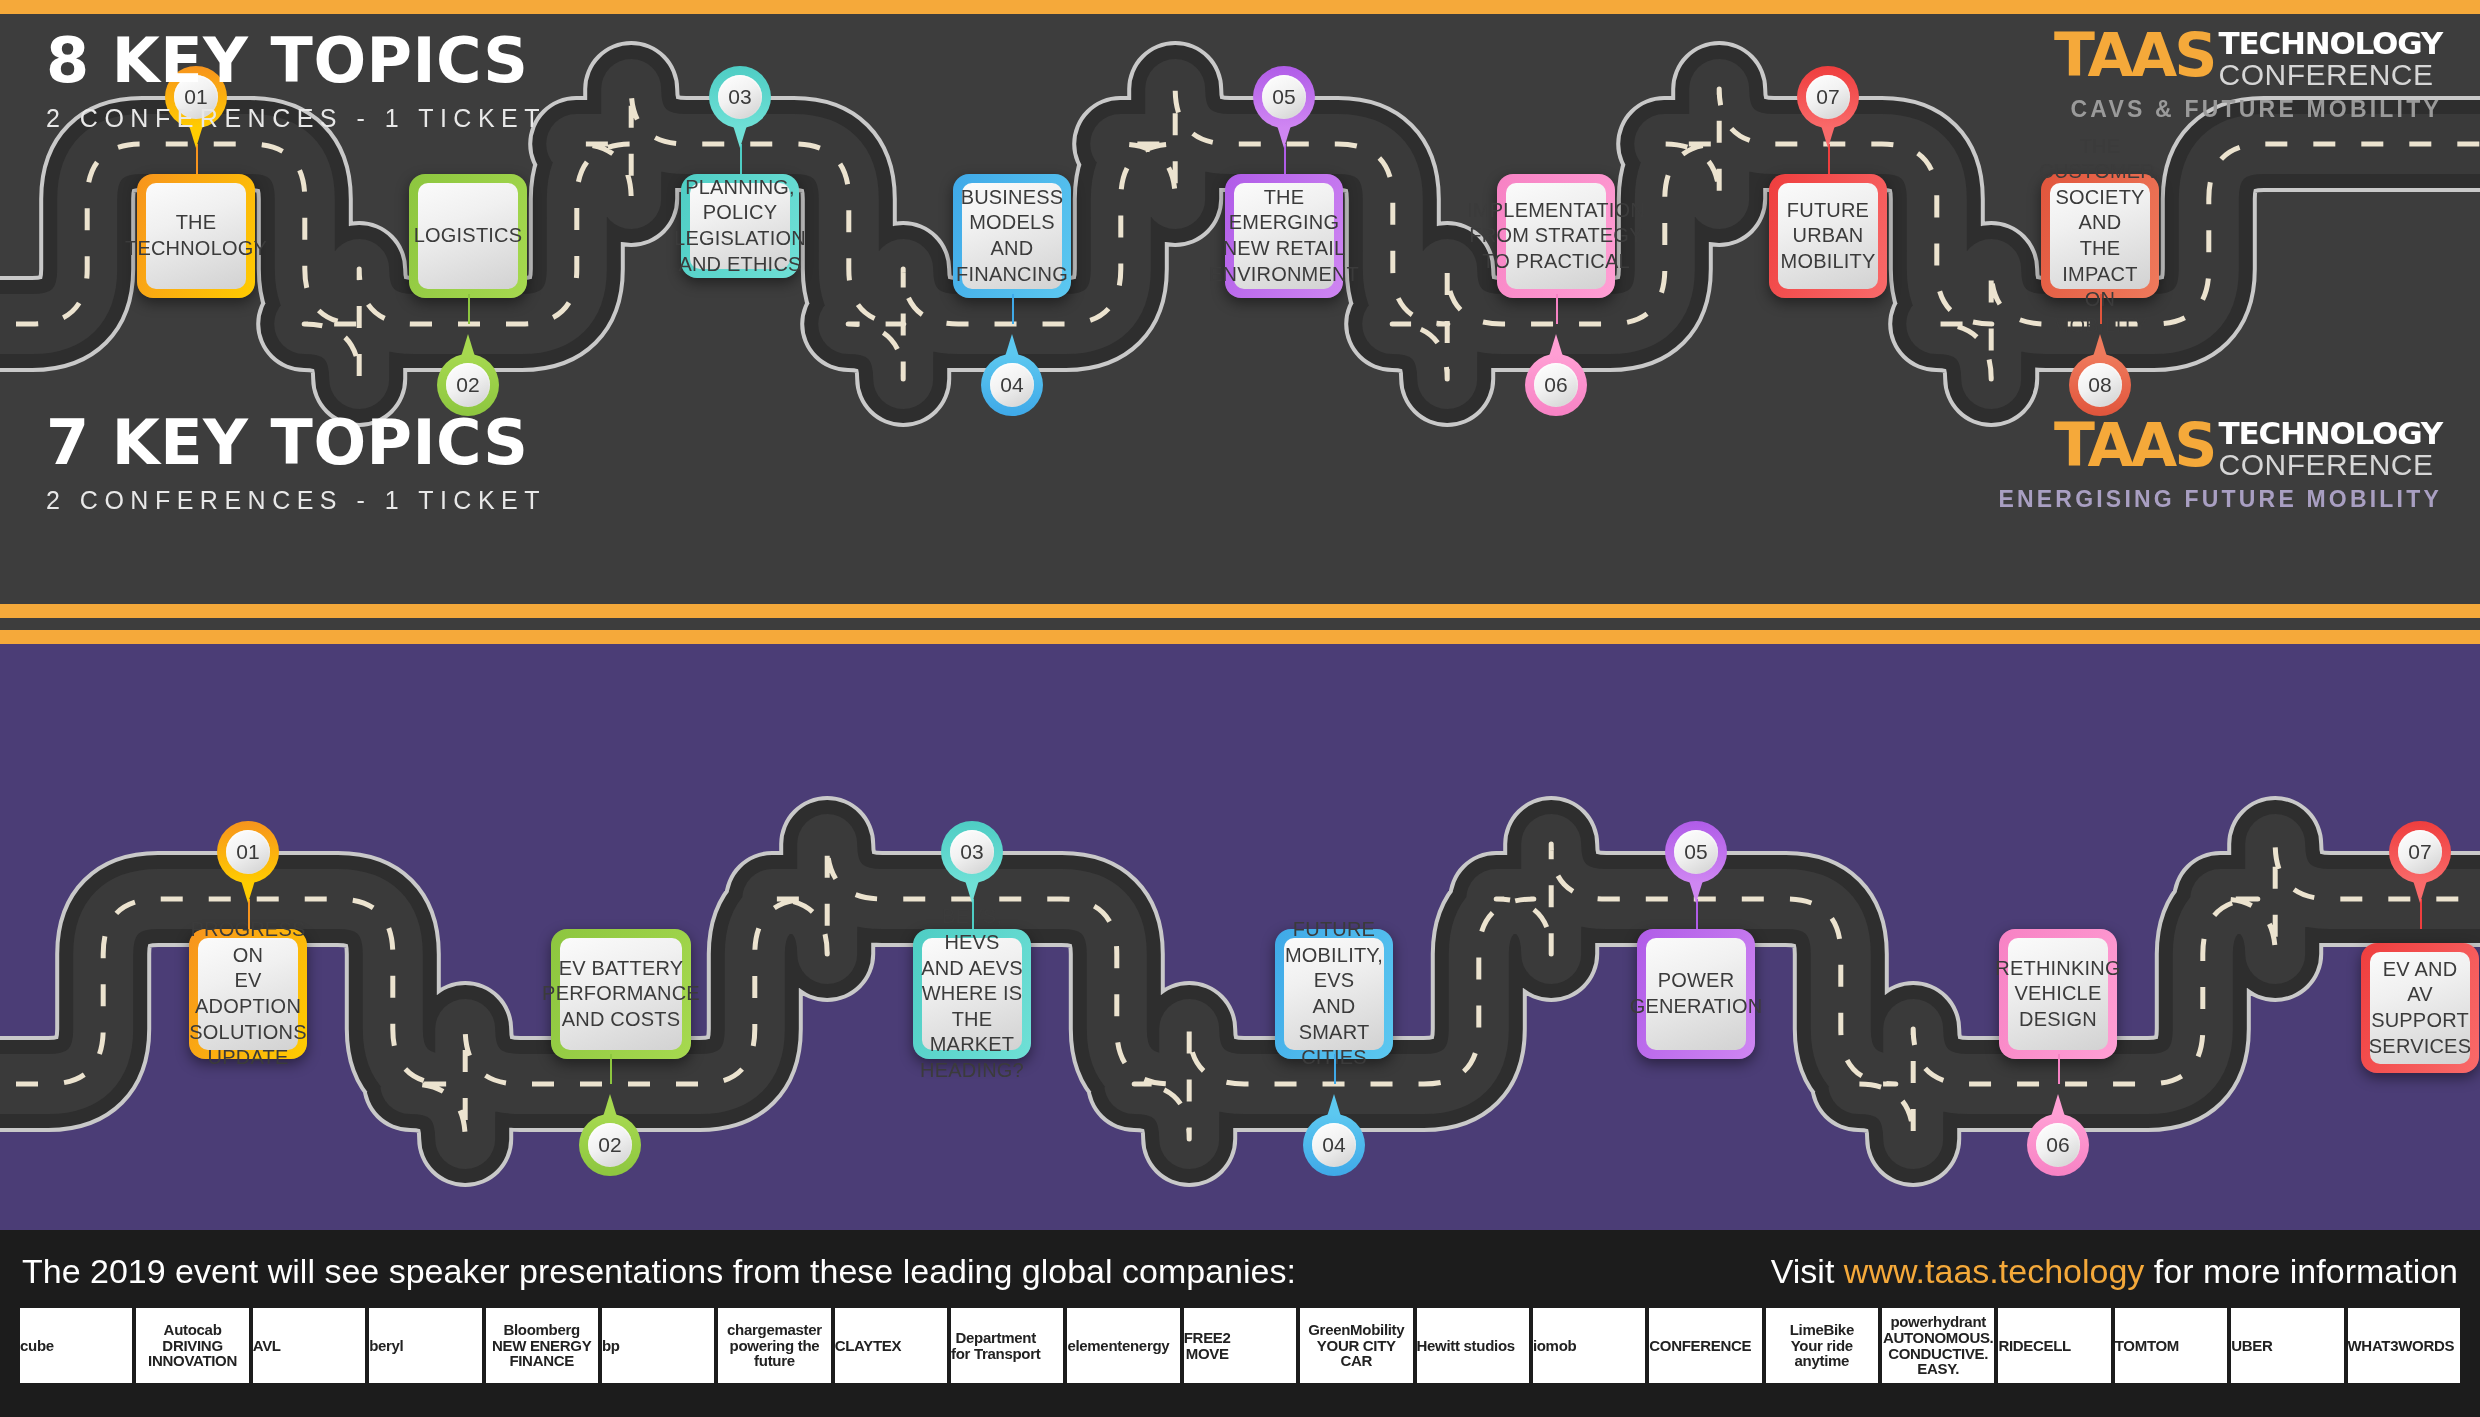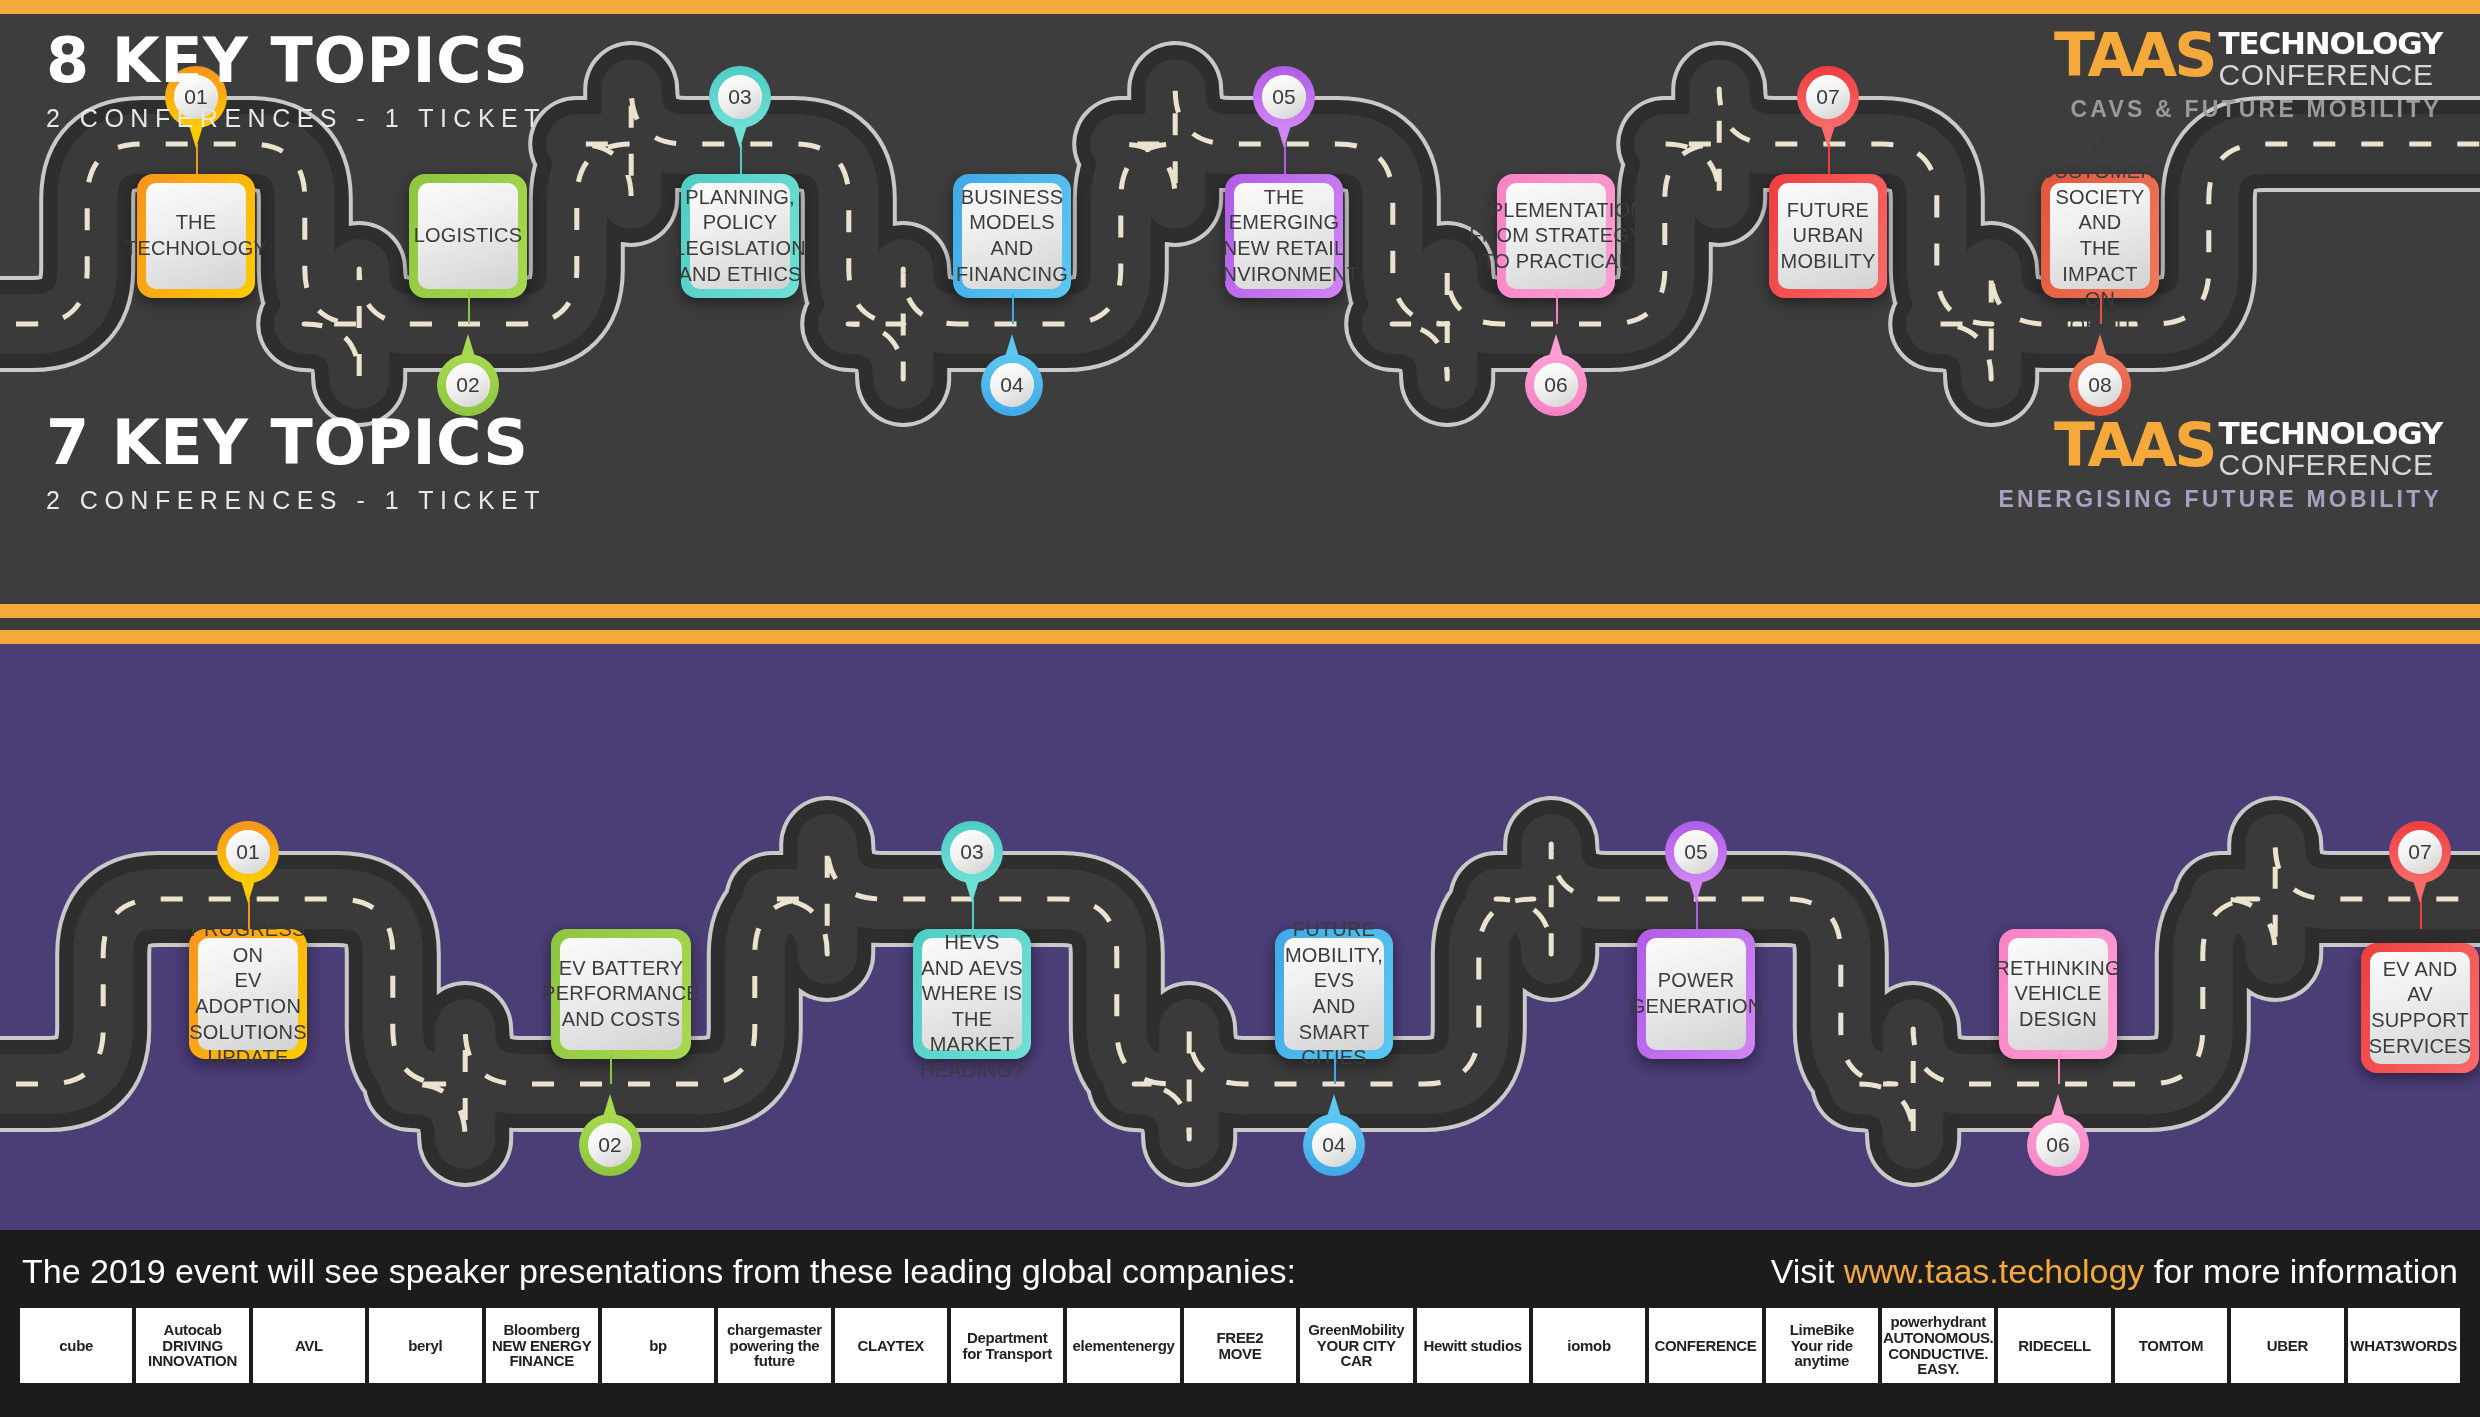--- a/index.html
+++ b/index.html
@@ -134,22 +134,22 @@
   }
   .footer-visit .url { color: #f5a93a; }
 
   .logo-strip {
     position: absolute; left: 20px; top: 72px;
     width: 2440px; height: 75px;
     display: flex; gap: 4px;
   }
   .logo-cell {
     flex: 1 1 0; height: 75px; background: #ffffff;
-    display: flex; align-items: center; justify-content: center;
-    overflow: hidden; padding: 6px;
+    display: flex; align-items: center; 
+    overflow: hidden; padding: 0;
   }
   .logo-cell span {
     font-family: "Liberation Sans", sans-serif;
     font-size: 15px; font-weight: 700; color: #222;
     text-align: center; line-height: 1.05; white-space: pre-line;
     letter-spacing: -0.3px;
   }
   .lc-sub { display:block; font-size:7px; font-weight:400; letter-spacing:0.4px; }
 </style>
 </head>
@@ -225,21 +225,21 @@
         </div>
       </div>
       <div class="pin down" style="left: 437px; top: 330px;">
         <div class="pin-tail" style="border-top: 42px solid rgb(166, 217, 79);"></div>
         <div class="pin-body" style="background: linear-gradient(rgb(141, 198, 63) 0%, rgb(166, 217, 79) 100%);"></div>
         <div class="pin-disc">
           <div class="pin-num">02</div>
         </div>
       </div>
       <div class="pin-stem" style="background: rgb(141, 198, 63); left: 468px; top: 294px; height: 30px;"></div>
-      <div class="card" style="left: 681px; top: 174px; width: 118px; height: 124px; background: linear-gradient(115deg, rgb(78, 205, 196) 0%, rgb(111, 224, 214) 100%);">
+      <div class="card" style="left: 681px; top: 174px; width: 118px; height: 104px; background: linear-gradient(115deg, rgb(78, 205, 196) 0%, rgb(111, 224, 214) 100%);">
         <div class="card-inner">
           <div class="card-label">PLANNING,
 POLICY
 LEGISLATION
 AND ETHICS</div>
         </div>
       </div>
       <div class="pin" style="left: 709px; top: 66px;">
         <div class="pin-tail" style="border-top: 42px solid rgb(111, 224, 214);"></div>
         <div class="pin-body" style="background: linear-gradient(rgb(78, 205, 196) 0%, rgb(111, 224, 214) 100%);"></div>

